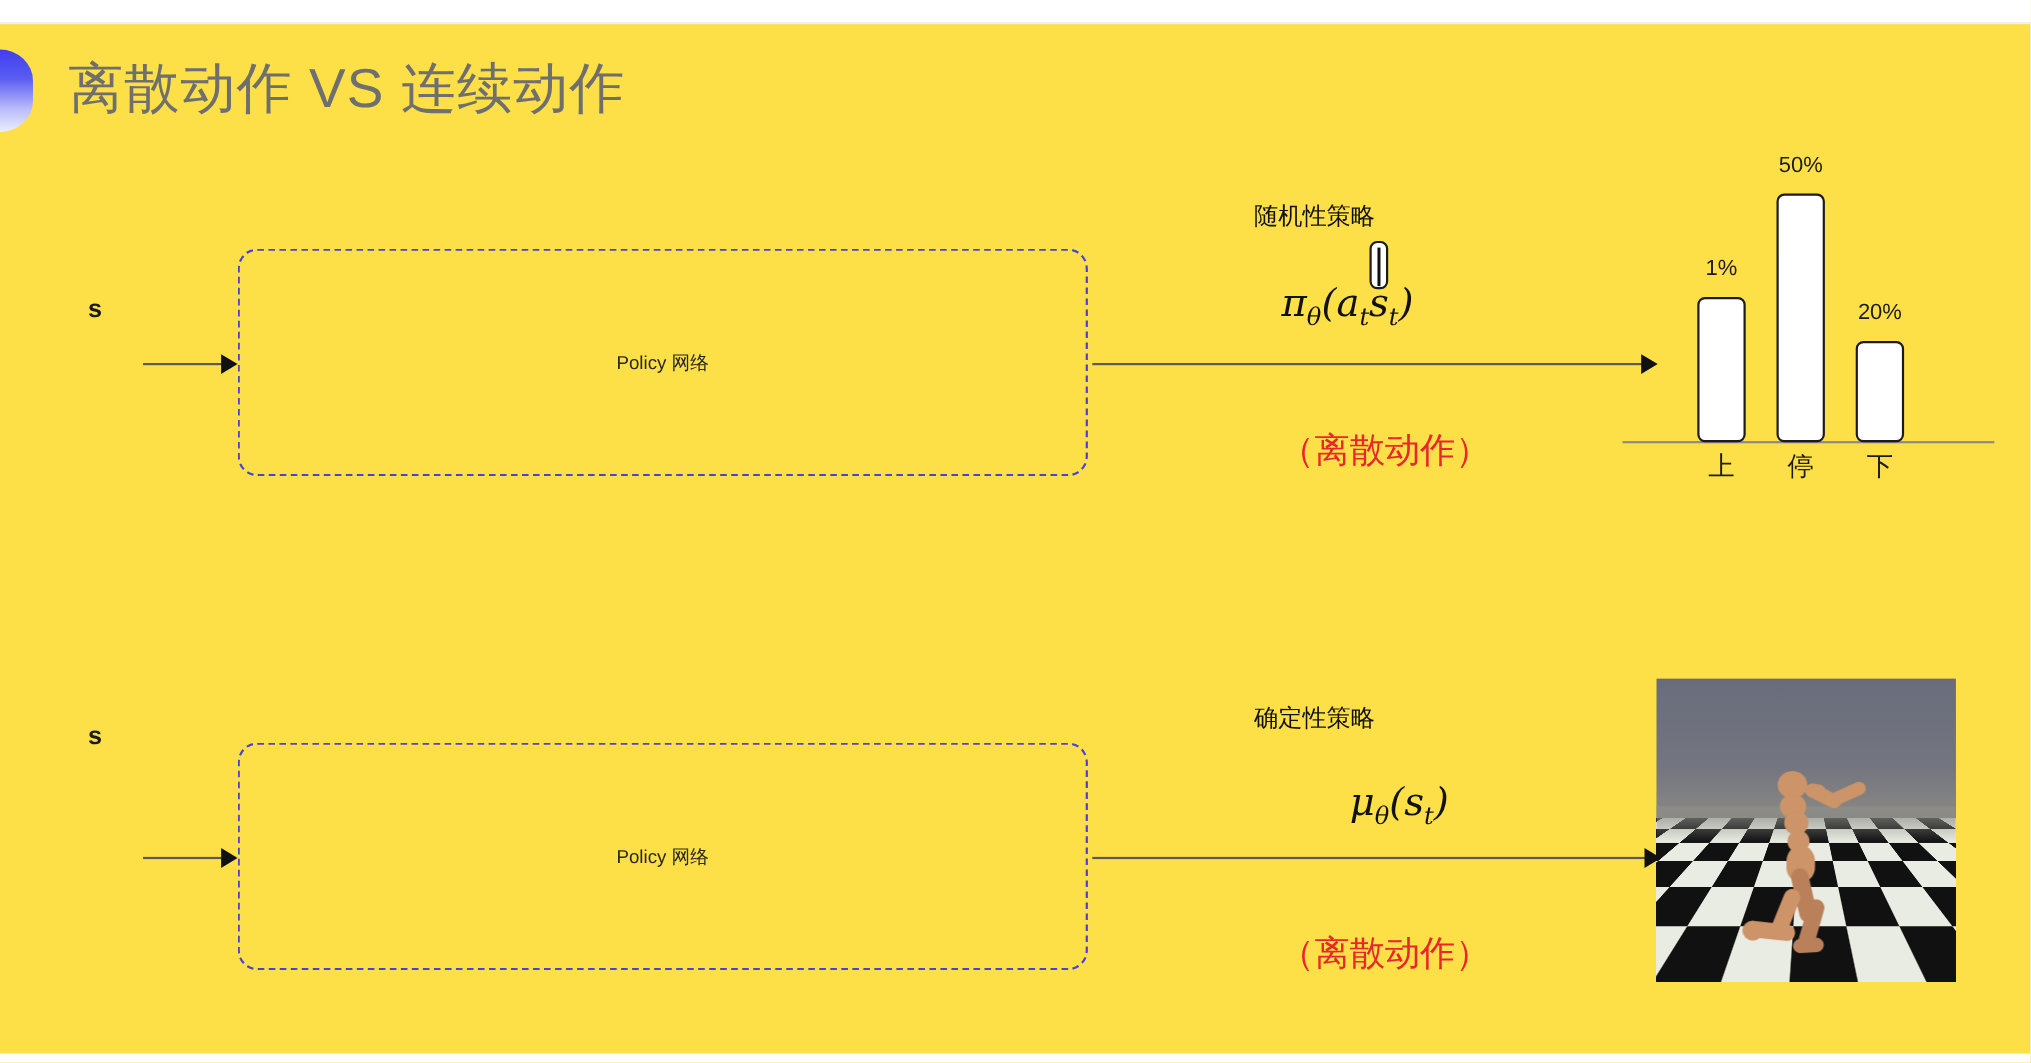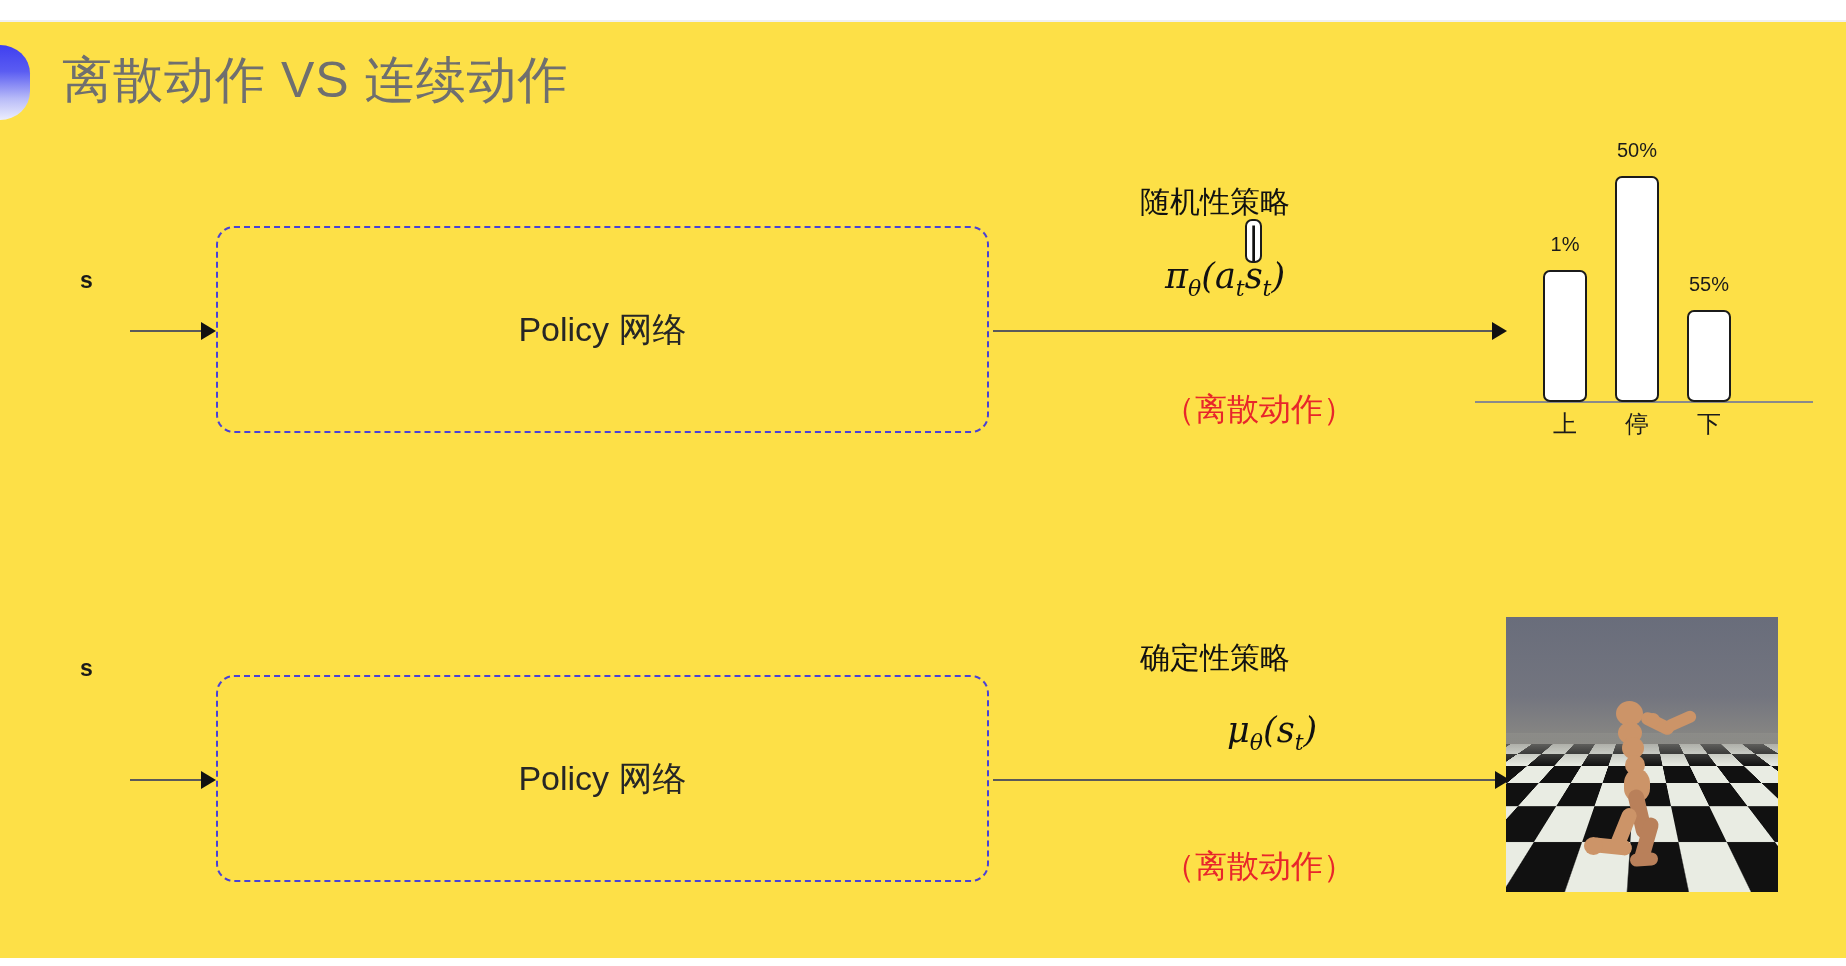--- a/index.html
+++ b/index.html
@@ -47,21 +47,21 @@
     border-radius: 18px;
     box-sizing: border-box;
   }
   .policy-box-label {
     position: absolute;
     left: 0;
     right: 0;
     top: 50%;
     transform: translateY(-50%);
     text-align: center;
-    font-size: 34px;
+    font-size: 17px;
     color: #262626;
     white-space: nowrap;
   }
 
   .state-label {
     position: absolute;
     font-size: 23px;
     font-weight: bold;
     color: #1a1a1a;
   }
@@ -79,21 +79,21 @@
     top: 50%;
     transform: translateY(-50%);
     border-left: 15px solid #111111;
     border-top: 9px solid transparent;
     border-bottom: 9px solid transparent;
   }
 
   
   .anno-title {
     position: absolute;
-    font-size: 30px;
+    font-size: 22px;
     color: #111111;
     white-space: nowrap;
   }
   .anno-formula {
     position: absolute;
     font-family: "DejaVu Serif", "Liberation Serif", serif;
     font-style: italic;
     font-size: 35px;
     color: #111111;
     white-space: nowrap;
@@ -239,21 +239,21 @@
 
     <div class="bar" style="left:73px; width:44px; height:132px;"></div>
     <div class="bar-value" style="left:53px; top:113px; width:84px;">1%</div>
     <div class="bar-tick" style="left:53px; width:84px;">上</div>
 
     <div class="bar" style="left:145px; width:44px; height:226px;"></div>
     <div class="bar-value" style="left:125px; top:19px; width:84px;">50%</div>
     <div class="bar-tick" style="left:125px; width:84px;">停</div>
 
     <div class="bar" style="left:217px; width:44px; height:92px;"></div>
-    <div class="bar-value" style="left:197px; top:153px; width:84px;">55%</div>
+    <div class="bar-value" style="left:197px; top:153px; width:84px;">20%</div>
     <div class="bar-tick" style="left:197px; width:84px;">下</div>
   </div>
 
   <div class="state-label" style="left:80px; top:635px;">s</div>
   <div class="arrow" style="left:130px; top:759px; width:84px;"></div>
 
   <div class="policy-box" style="left:216px; top:655px; width:773px; height:207px;">
     <div class="policy-box-label">Policy 网络</div>
   </div>
 

